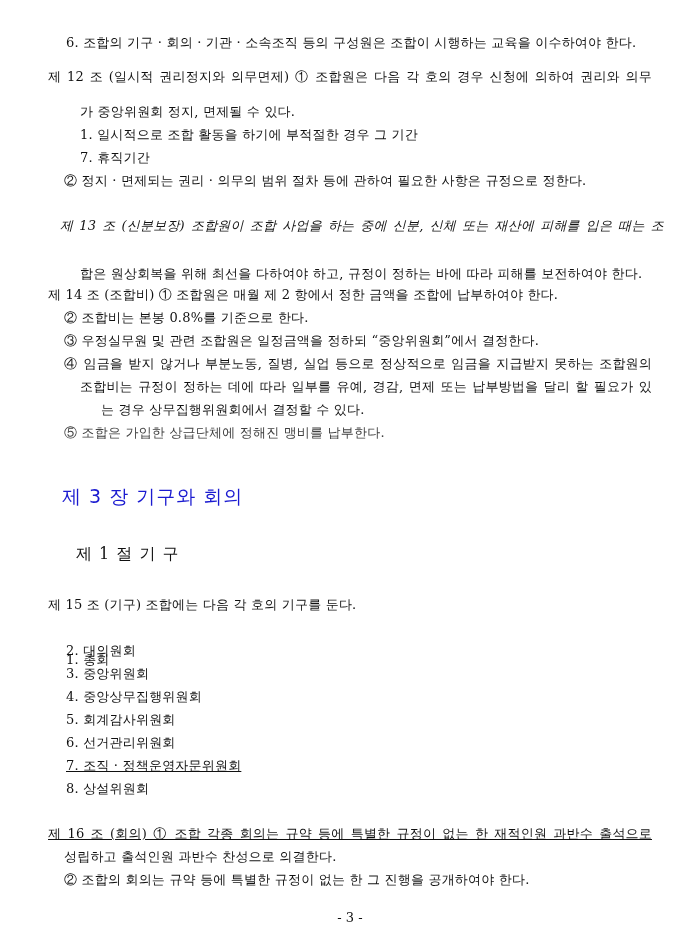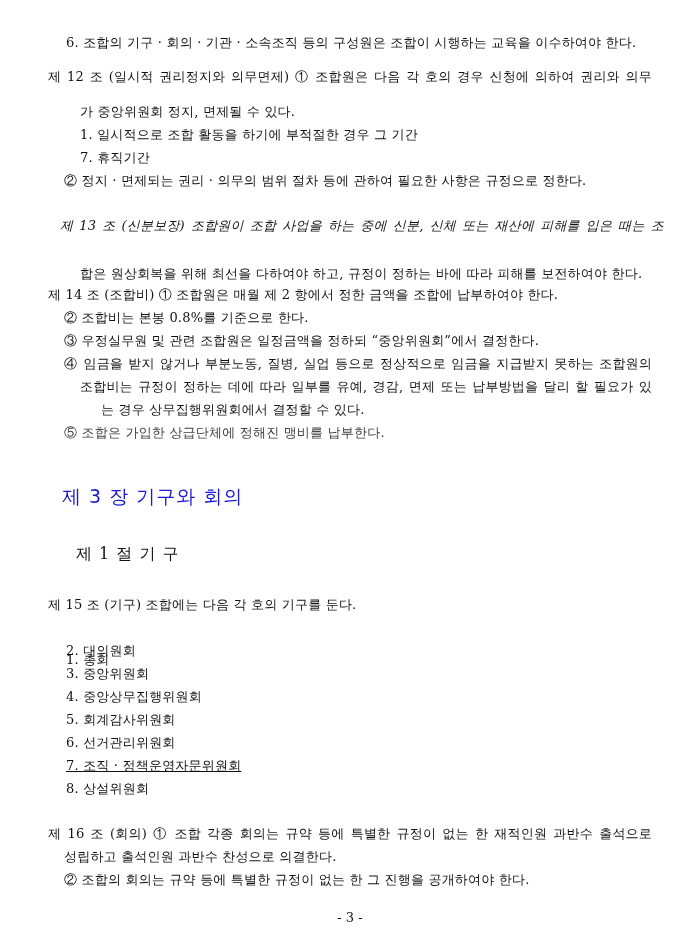--- a/index.html
+++ b/index.html
@@ -58,17 +58,17 @@
 <div class="line" style="left:48px; top:596px;">제 15 조 (기구)    조합에는 다음 각 호의 기구를 둔다.</div>
 <div class="line" style="left:66px; top:651px;">1. 총회</div>
 <div class="line" style="left:66px; top:642px;">2. 대의원회</div>
 <div class="line" style="left:66px; top:665px;">3. 중앙위원회</div>
 <div class="line" style="left:66px; top:688px;">4. 중앙상무집행위원회</div>
 <div class="line" style="left:66px; top:711px;">5. 회계감사위원회</div>
 <div class="line" style="left:66px; top:734px;">6. 선거관리위원회</div>
 <div class="line underline" style="left:66px; top:757px;">7. 조직 · 정책운영자문위원회</div>
 <div class="line" style="left:66px; top:780px;">8. 상설위원회</div>
 
-<div class="line justify" style="left:48px; top:825px; width:604px;">제 16 조 (회의)   ① 조합 각종 회의는 규약 등에 특별한 규정이 없는 한 재적인원 과반수 출석으로</div>
+<div class="line justify" style="left:48px; top:825px; width:604px;text-decoration:underline;">제 16 조 (회의)   ① 조합 각종 회의는 규약 등에 특별한 규정이 없는 한 재적인원 과반수 출석으로</div>
 <div class="line" style="left:64px; top:848px;">성립하고 출석인원 과반수 찬성으로 의결한다.</div>
 <div class="line" style="left:64px; top:871px;">② 조합의 회의는 규약 등에 특별한 규정이 없는 한 그 진행을 공개하여야 한다.</div>
 
 <div class="page-num">- 3 -</div>
 
 </body></html>

